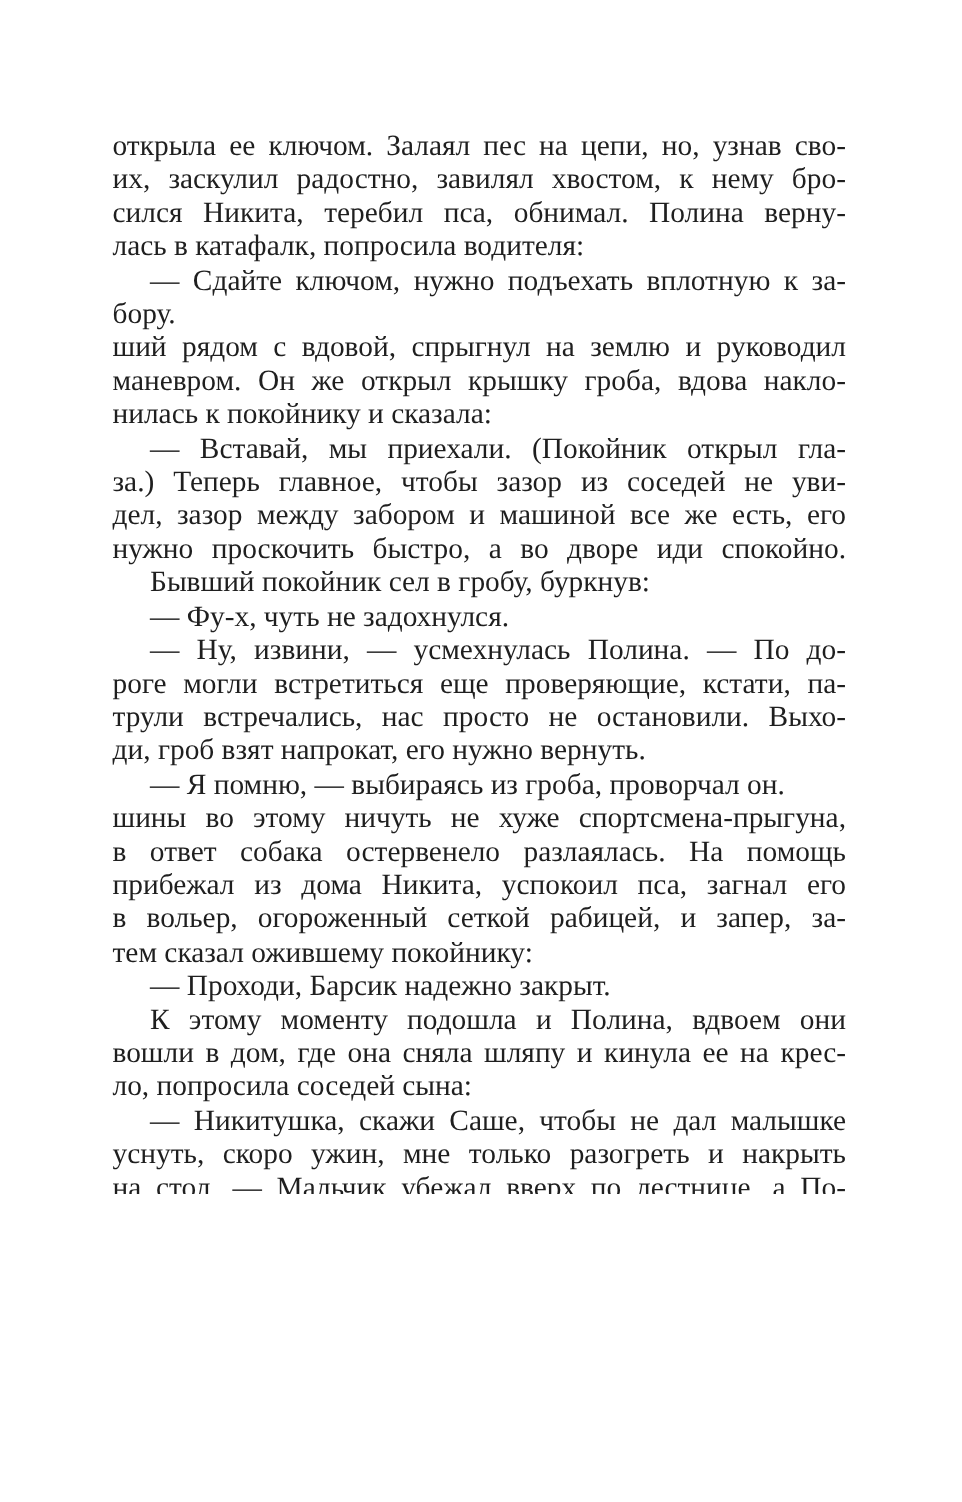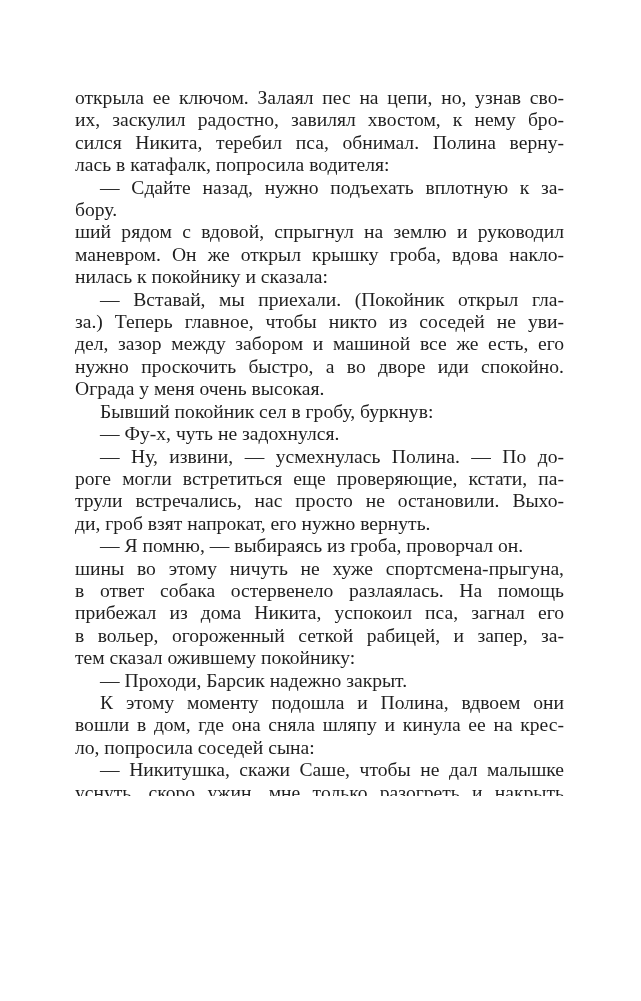--- a/index.html
+++ b/index.html
@@ -48,30 +48,29 @@
 </style>
 </head>
 <body>
 
 <div class="page">
   <div class="text-block" id="text-block">
       <div class="line">открыла ее ключом. Залаял пес на цепи, но, узнав сво-</div>
       <div class="line">их, заскулил радостно, завилял хвостом, к нему бро-</div>
       <div class="line">сился Никита, теребил пса, обнимал. Полина верну-</div>
       <div class="line para-end">лась в катафалк, попросила водителя:</div>
-      <div class="line indent">— Сдайте назад, нужно подъехать вплотную к за-</div>
+      <div class="line indent">— Сдайте ключом, нужно подъехать вплотную к за-</div>
       <div class="line para-end">бору.</div>
       <div class="line">ший рядом с вдовой, спрыгнул на землю и руководил</div>
       <div class="line">маневром. Он же открыл крышку гроба, вдова накло-</div>
       <div class="line para-end">нилась к покойнику и сказала:</div>
       <div class="line indent">— Вставай, мы приехали. (Покойник открыл гла-</div>
-      <div class="line">за.) Теперь главное, чтобы никто из соседей не уви-</div>
+      <div class="line">за.) Теперь главное, чтобы зазор из соседей не уви-</div>
       <div class="line">дел, зазор между забором и машиной все же есть, его</div>
       <div class="line">нужно проскочить быстро, а во дворе иди спокойно.</div>
-      <div class="line para-end">Ограда у меня очень высокая.</div>
       <div class="line indent para-end">Бывший покойник сел в гробу, буркнув:</div>
       <div class="line indent para-end">— Фу-х, чуть не задохнулся.</div>
       <div class="line indent">— Ну, извини, — усмехнулась Полина. — По до-</div>
       <div class="line">роге могли встретиться еще проверяющие, кстати, па-</div>
       <div class="line">трули встречались, нас просто не остановили. Выхо-</div>
       <div class="line para-end">ди, гроб взят напрокат, его нужно вернуть.</div>
       <div class="line indent para-end">— Я помню, — выбираясь из гроба, проворчал он.</div>
       <div class="line">шины во этому ничуть не хуже спортсмена-прыгуна,</div>
       <div class="line">в ответ собака остервенело разлаялась. На помощь</div>
       <div class="line">прибежал из дома Никита, успокоил пса, загнал его</div>

